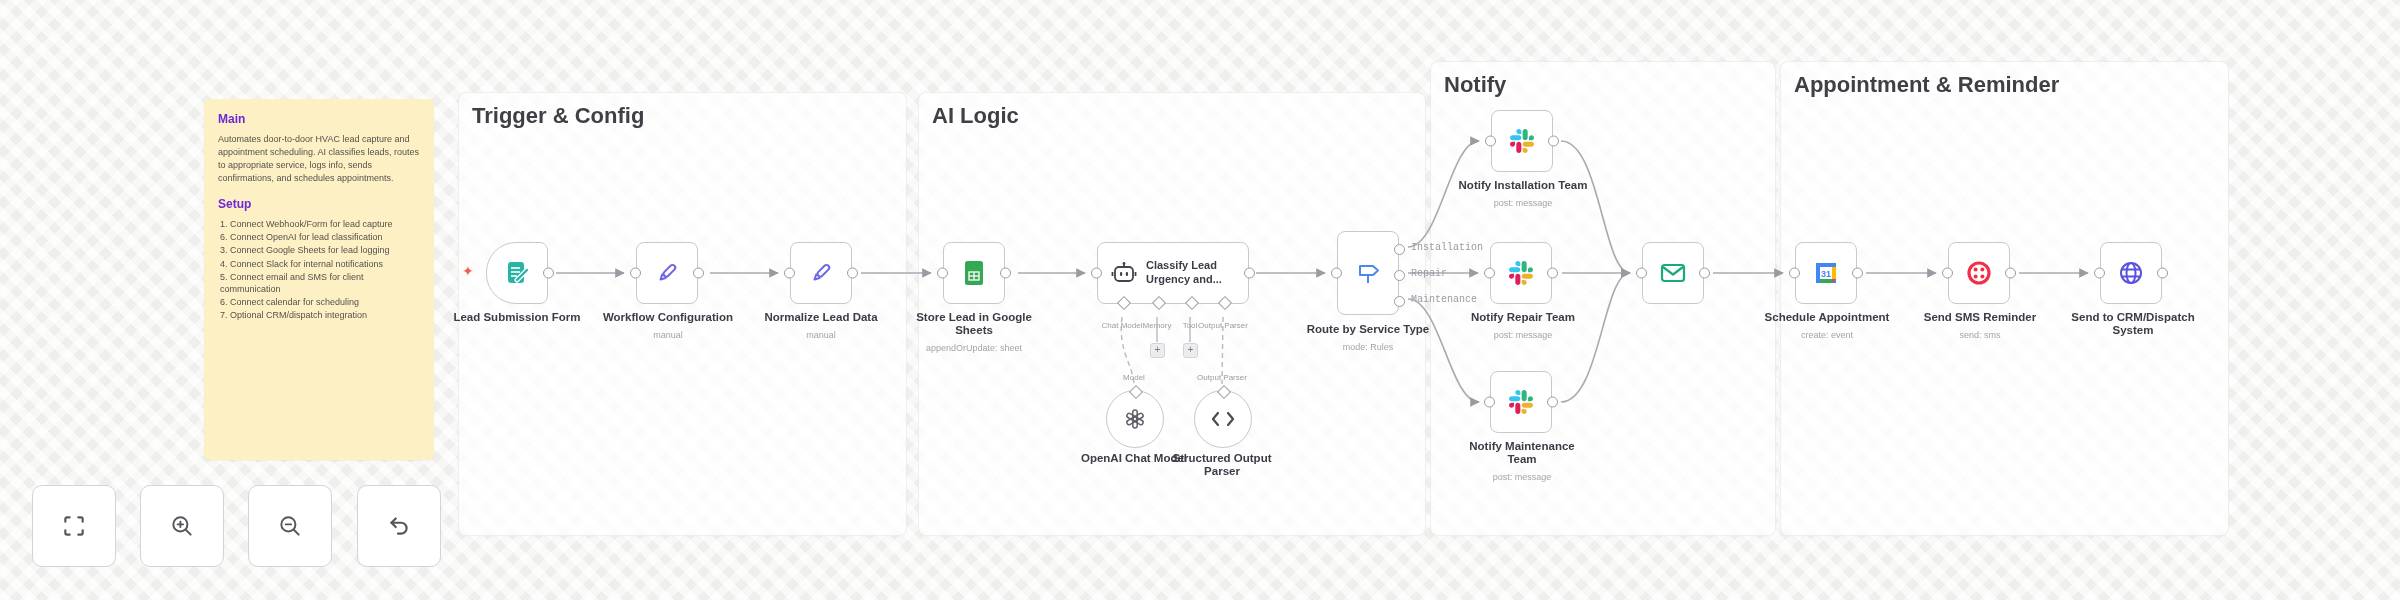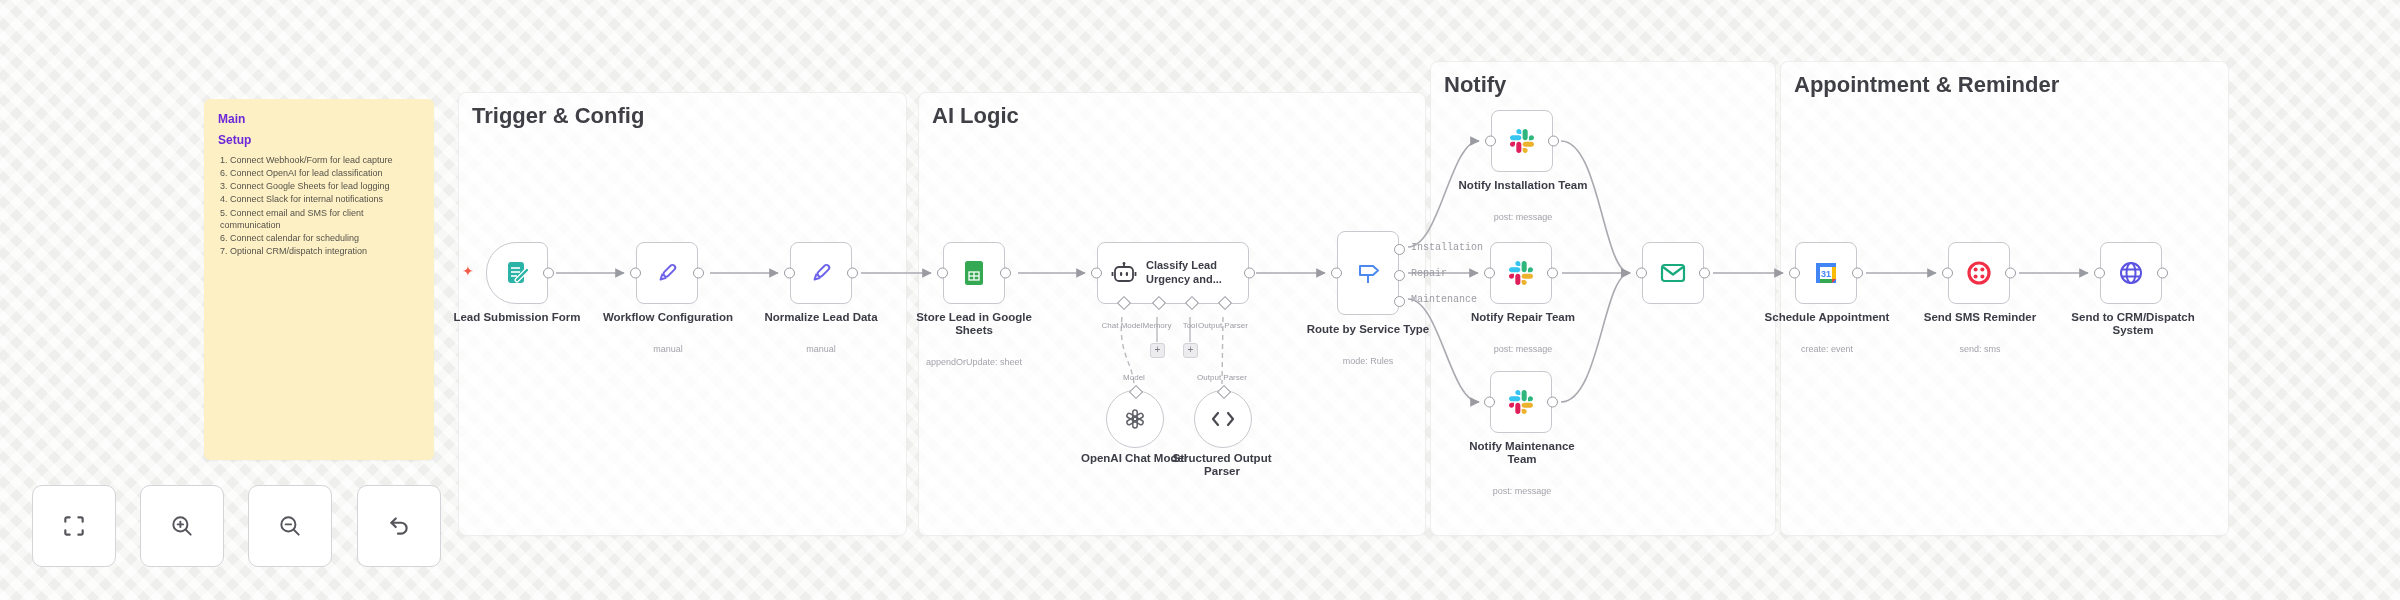--- a/index.html
+++ b/index.html
@@ -36,21 +36,21 @@
   .dport{position:absolute;width:8px;height:8px;background:#fff;border:1.5px solid #9b9ca2;
     transform:rotate(45deg);bottom:-5px;z-index:5;}
   .circle-node{position:absolute;width:56px;height:56px;background:#fff;border:1.6px solid #c8c8cf;
     border-radius:50%;display:flex;align-items:center;justify-content:center;z-index:4;}
   .notch{position:absolute;top:-4px;left:50%;margin-left:-4px;width:8px;height:8px;background:#fff;
     border:1.5px solid #9b9ca2;transform:rotate(45deg);}
   .agent-title{font-size:11px;font-weight:600;color:#3b3c46;line-height:1.25;margin-left:9px;width:96px;}
   
   .nlabel{position:absolute;transform:translateX(-50%);text-align:center;width:180px;z-index:4;}
   .nl-title{font-size:11.5px;font-weight:600;color:#3b3c46;line-height:1.15;}
-  .nl-sub{font-size:9px;color:#a3a3ac;margin-top:20px;}
+  .nl-sub{font-size:9px;color:#a3a3ac;margin-top:6px;}
   .clabel{position:absolute;transform:translateX(-50%);font-size:8px;color:#9b9ba3;white-space:nowrap;z-index:3;}
   .olabel{position:absolute;font-size:10px;color:#9b9ba3;white-space:nowrap;z-index:3;font-family:Liberation Mono, monospace;}
   .plus-btn{position:absolute;width:13px;height:13px;background:#ececef;border:1px solid #d2d2d8;border-radius:3px;
     color:#7c7c84;font-size:10px;line-height:11px;text-align:center;z-index:4;}
   .trigger-star{position:absolute;left:462px;top:263px;color:#f25c4a;font-size:14px;z-index:4;}
   
   .wires{position:absolute;left:0;top:0;z-index:3;pointer-events:none;}
   
   .tbtn{position:absolute;width:84px;height:82px;background:#fff;border:1.5px solid #d4d4d8;border-radius:10px;
     box-sizing:border-box;display:flex;align-items:center;justify-content:center;z-index:6;cursor:pointer;}
@@ -66,20 +66,21 @@
   <div class="section" style="left:1430px;top:61px;width:344px;height:473px"></div>
   <div class="section" style="left:1780px;top:61px;width:447px;height:473px"></div>
 
   <span class="section-title" style="left:472px;top:103px">Trigger &amp; Config</span>
   <span class="section-title" style="left:932px;top:103px">AI Logic</span>
   <span class="section-title" style="left:1444px;top:72px">Notify</span>
   <span class="section-title" style="left:1794px;top:72px">Appointment &amp; Reminder</span>
 
   <div class="sticky">
     <h1>Main</h1>
+    <p>Automates door-to-door HVAC lead capture and appointment scheduling. AI classifies leads, routes to appropriate service, logs info, sends confirmations, and schedules appointments.</p>
     <h1>Setup</h1>
     <div class="steps">
       <div>1. Connect Webhook/Form for lead capture</div>
       <div>6. Connect OpenAI for lead classification</div>
       <div>3. Connect Google Sheets for lead logging</div>
       <div>4. Connect Slack for internal notifications</div>
       <div>5. Connect email and SMS for client communication</div>
       <div>6. Connect calendar for scheduling</div>
       <div>7. Optional CRM/dispatch integration</div>
     </div>

